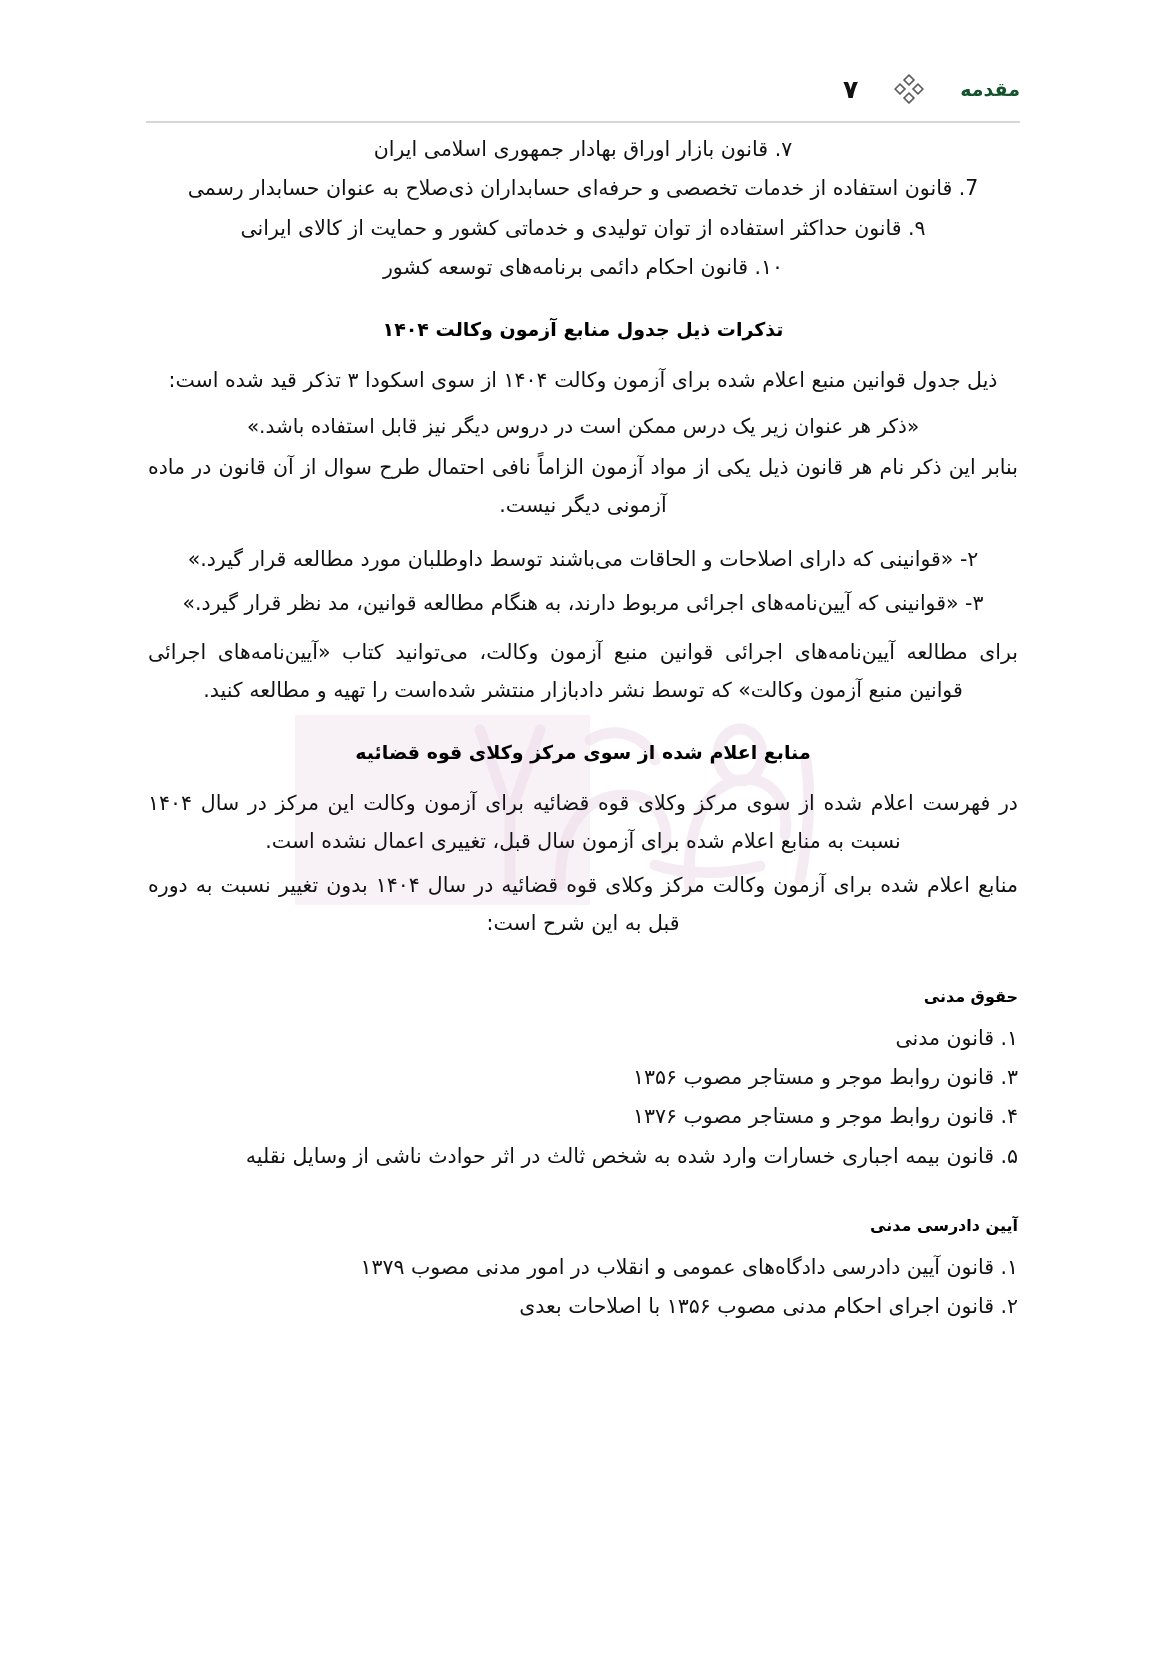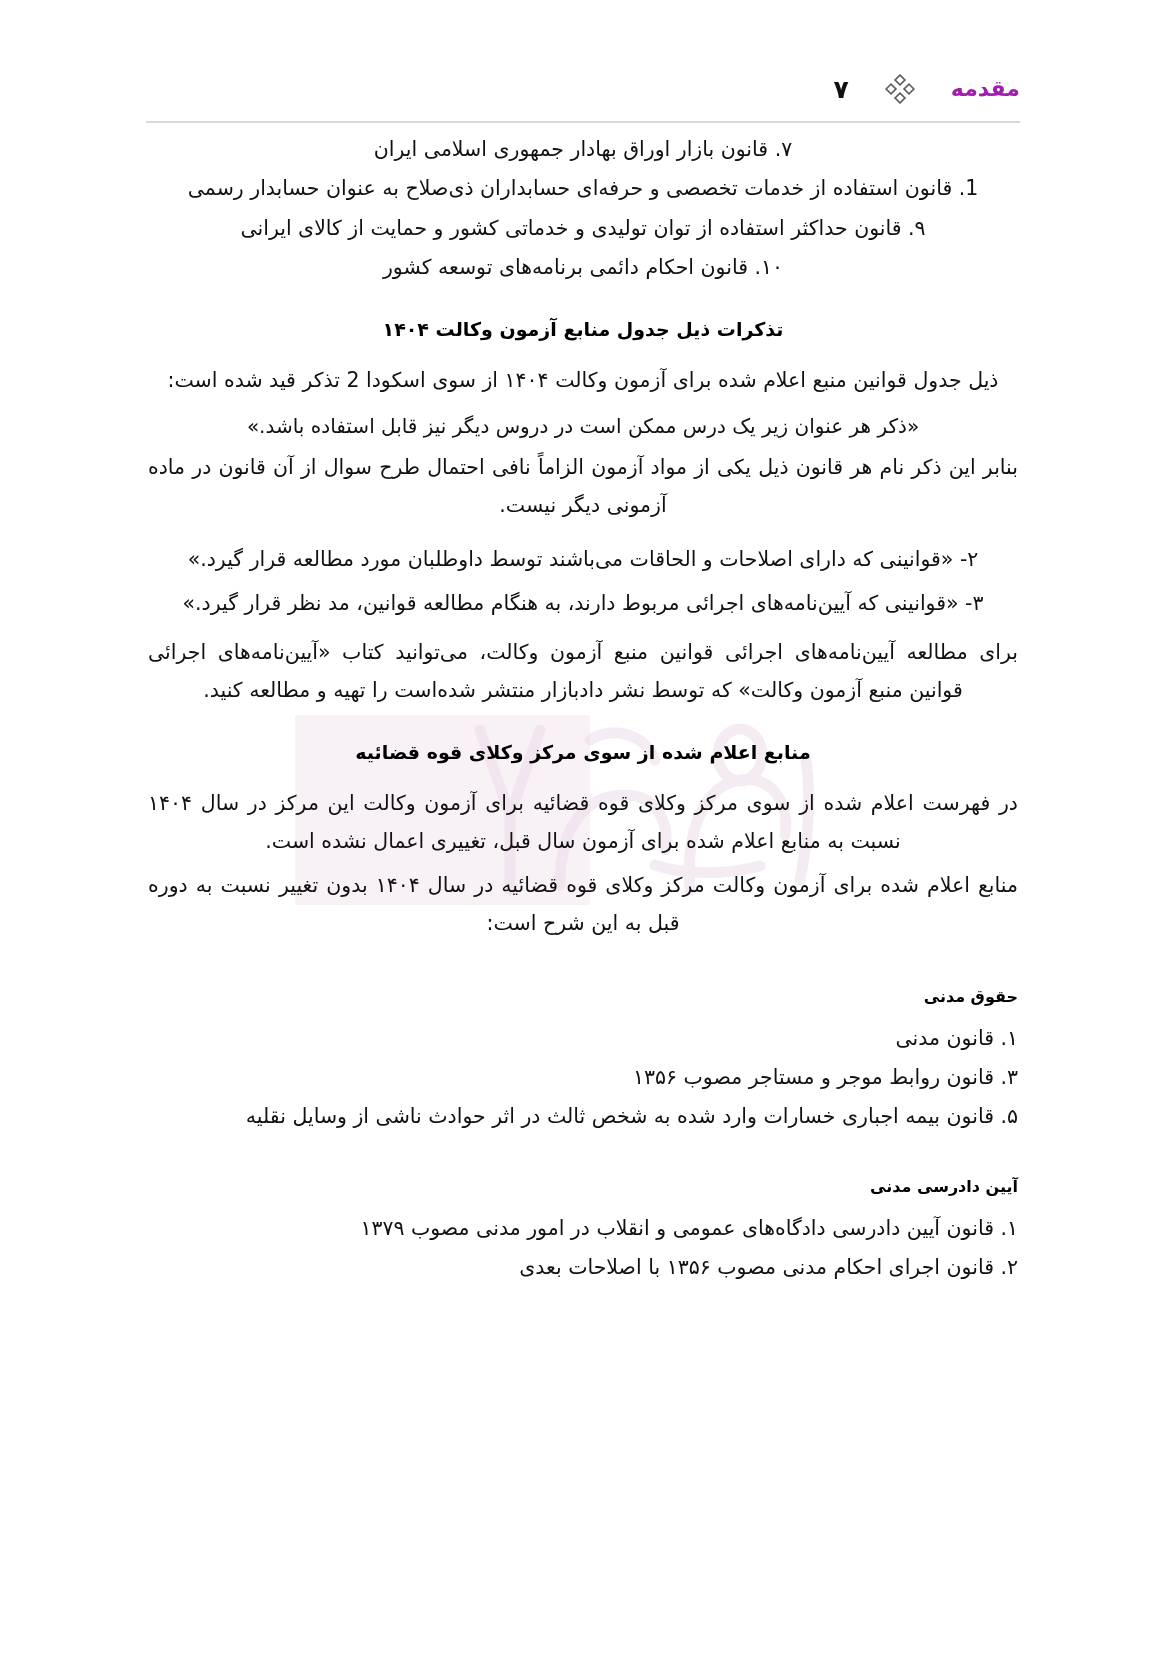--- a/index.html
+++ b/index.html
@@ -71,23 +71,23 @@
     line-height: 1;
     letter-spacing: 0;
   }
   .ornament {
     display: inline-block;
     width: 30px;
     height: 30px;
     position: relative;
   }
   .header-label {
-    font-size: 22px;
-    font-weight: 700;
-    color: #a21caf;
+    font-size: 19px;
+    font-weight: 700;
+    color: #14532d;
     line-height: 1;
   }
   .header-rule {
     position: absolute;
     top: 121px;
     left: 146px;
     right: 146px;
     height: 2px;
     background: #d7d7d7;
     z-index: 3;
@@ -203,28 +203,28 @@
       </span>
       <span class="header-label">مقدمه</span>
     </div>
   </div>
   <div class="header-rule"></div>
 
   <div class="content">
 
     <ul class="numlist flush">
       <li>۷. قانون بازار اوراق بهادار جمهوری اسلامی ایران</li>
-      <li>1. قانون استفاده از خدمات تخصصی و حرفه‌ای حسابداران ذی‌صلاح به عنوان حسابدار رسمی</li>
+      <li>7. قانون استفاده از خدمات تخصصی و حرفه‌ای حسابداران ذی‌صلاح به عنوان حسابدار رسمی</li>
       <li>۹. قانون حداکثر استفاده از توان تولیدی و خدماتی کشور و حمایت از کالای ایرانی</li>
       <li>۱۰. قانون احکام دائمی برنامه‌های توسعه کشور</li>
     </ul>
 
     <h1 class="h1">تذکرات ذیل جدول منابع آزمون وکالت ۱۴۰۴</h1>
 
-    <p class="para">ذیل جدول قوانین منبع اعلام شده برای آزمون وکالت ۱۴۰۴ از سوی اسکودا 2 تذکر قید شده است:</p>
+    <p class="para">ذیل جدول قوانین منبع اعلام شده برای آزمون وکالت ۱۴۰۴ از سوی اسکودا ۳ تذکر قید شده است:</p>
 
     <p class="quote">«ذکر هر عنوان زیر یک درس ممکن است در دروس دیگر نیز قابل استفاده باشد.»</p>
 
     <p class="para">بنابر این ذکر نام هر قانون ذیل یکی از مواد آزمون الزاماً نافی احتمال طرح سوال از آن قانون در ماده آزمونی دیگر نیست.</p>
 
     <div class="spacer-sm"></div>
 
     <p class="para">۲- «قوانینی که دارای اصلاحات و الحاقات می‌باشند توسط داوطلبان مورد مطالعه قرار گیرد.»</p>
 
     <p class="para">۳- «قوانینی که آیین‌نامه‌های اجرائی مربوط دارند، به هنگام مطالعه قوانین، مد نظر قرار گیرد.»</p>
@@ -237,20 +237,21 @@
 
     <p class="para">منابع اعلام شده برای آزمون وکالت مرکز وکلای قوه قضائیه در سال ۱۴۰۴ بدون تغییر نسبت به دوره قبل به این شرح است:</p>
 
     <div class="spacer-sm"></div>
 
     <h2 class="h2">حقوق مدنی</h2>
 
     <ul class="numlist right-list">
       <li>۱. قانون مدنی</li>
       <li>۳. قانون روابط موجر و مستاجر مصوب ۱۳۵۶</li>
+      <li>۴. قانون روابط موجر و مستاجر مصوب ۱۳۷۶</li>
       <li>۵. قانون بیمه اجباری خسارات وارد شده به شخص ثالث در اثر حوادث ناشی از وسایل نقلیه</li>
     </ul>
 
     <div class="spacer-sm"></div>
 
     <h2 class="h2">آیین دادرسی مدنی</h2>
 
     <ul class="numlist right-list">
       <li>۱. قانون آیین دادرسی دادگاه‌های عمومی و انقلاب در امور مدنی مصوب ۱۳۷۹</li>
       <li>۲. قانون اجرای احکام مدنی مصوب ۱۳۵۶ با اصلاحات بعدی</li>

